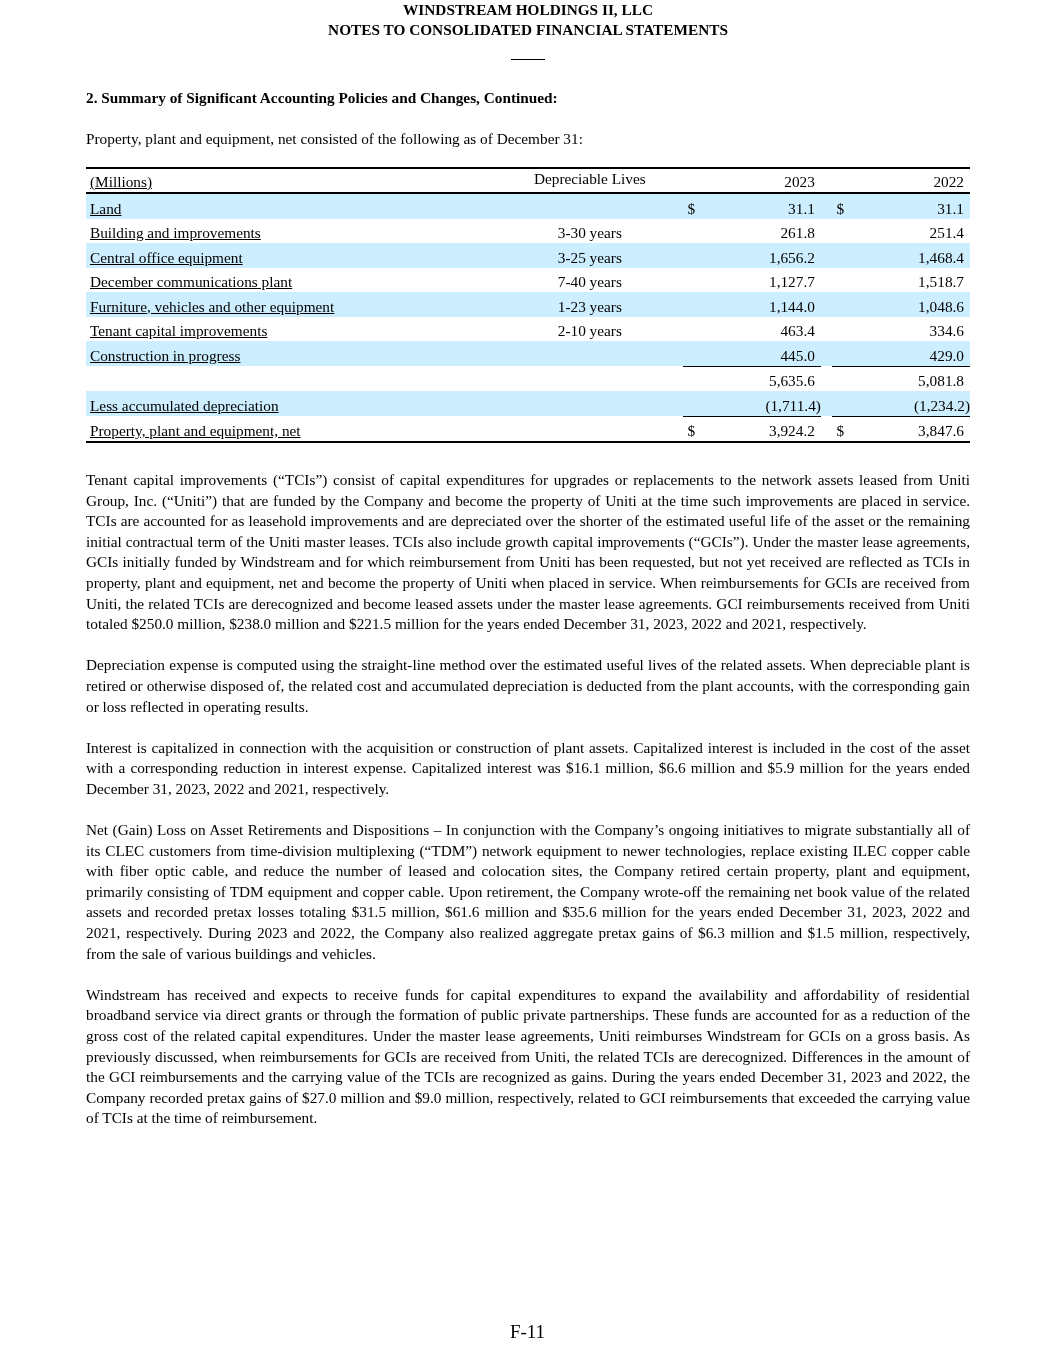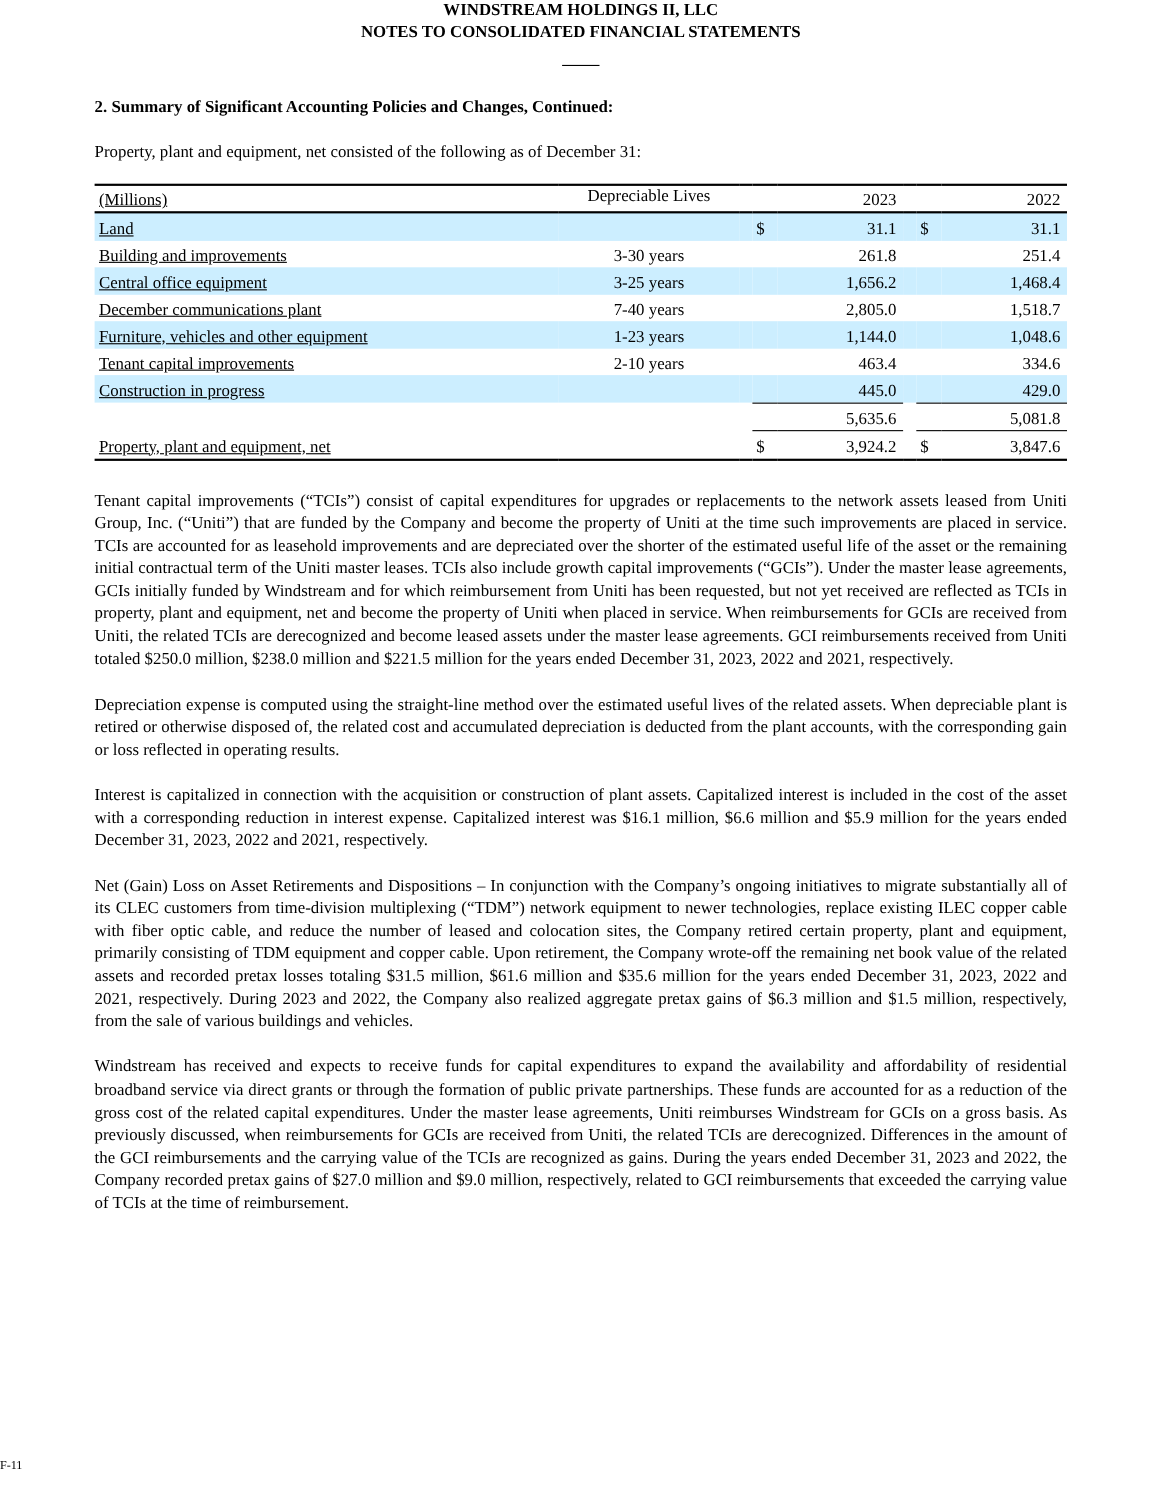--- a/index.html
+++ b/index.html
@@ -77,21 +77,22 @@
       line-height: 20.6px;
     }
     .para1 { margin-top: 27px !important; }
     .para { margin-top: 20.6px !important; }
     .underline { }
     .footer {
       position: absolute;
       left: 0;
       width: 1055px;
       top: 1322px;
-      font-size: 11px;
+      text-align: center;
+      font-size: 19px;
     }
   </style>
 </head>
 <body>
 
 <div class="page">
   <div class="header">
     <div>WINDSTREAM HOLDINGS II, LLC</div>
     <div>NOTES TO CONSOLIDATED FINANCIAL STATEMENTS</div>
   </div>
@@ -144,21 +145,21 @@
       <td class="gap"></td>
       <td class="cur"></td>
       <td class="amt">1,468.4</td>
     </tr>
 
     <tr>
       <td class="label">December communications plant</td>
       <td class="lives">7-40 years</td>
       <td class="sep"></td>
       <td class="cur"></td>
-      <td class="amt">2,805.0</td>
+      <td class="amt">1,127.7</td>
       <td class="gap"></td>
       <td class="cur"></td>
       <td class="amt">1,518.7</td>
     </tr>
 
     <tr class="shade">
       <td class="label">Furniture, vehicles and other equipment</td>
       <td class="lives">1-23 years</td>
       <td class="sep"></td>
       <td class="cur"></td>
@@ -194,20 +195,30 @@
       <td class="label"></td>
       <td class="lives"></td>
       <td class="sep"></td>
       <td class="cur bt"></td>
       <td class="amt bt">5,635.6</td>
       <td class="gap"></td>
       <td class="cur bt"></td>
       <td class="amt bt">5,081.8</td>
     </tr>
 
+    <tr class="shade">
+      <td class="label">Less accumulated depreciation</td>
+      <td class="lives"></td>
+      <td class="sep"></td>
+      <td class="cur"></td>
+      <td class="amt paren">(1,711.4)</td>
+      <td class="gap"></td>
+      <td class="cur"></td>
+      <td class="amt paren">(1,234.2)</td>
+    </tr>
 
     <tr class="tot-top last">
       <td class="label">Property, plant and equipment, net</td>
       <td class="lives"></td>
       <td class="sep"></td>
       <td class="cur bt">$</td>
       <td class="amt bt">3,924.2</td>
       <td class="gap"></td>
       <td class="cur bt">$</td>
       <td class="amt bt">3,847.6</td>

